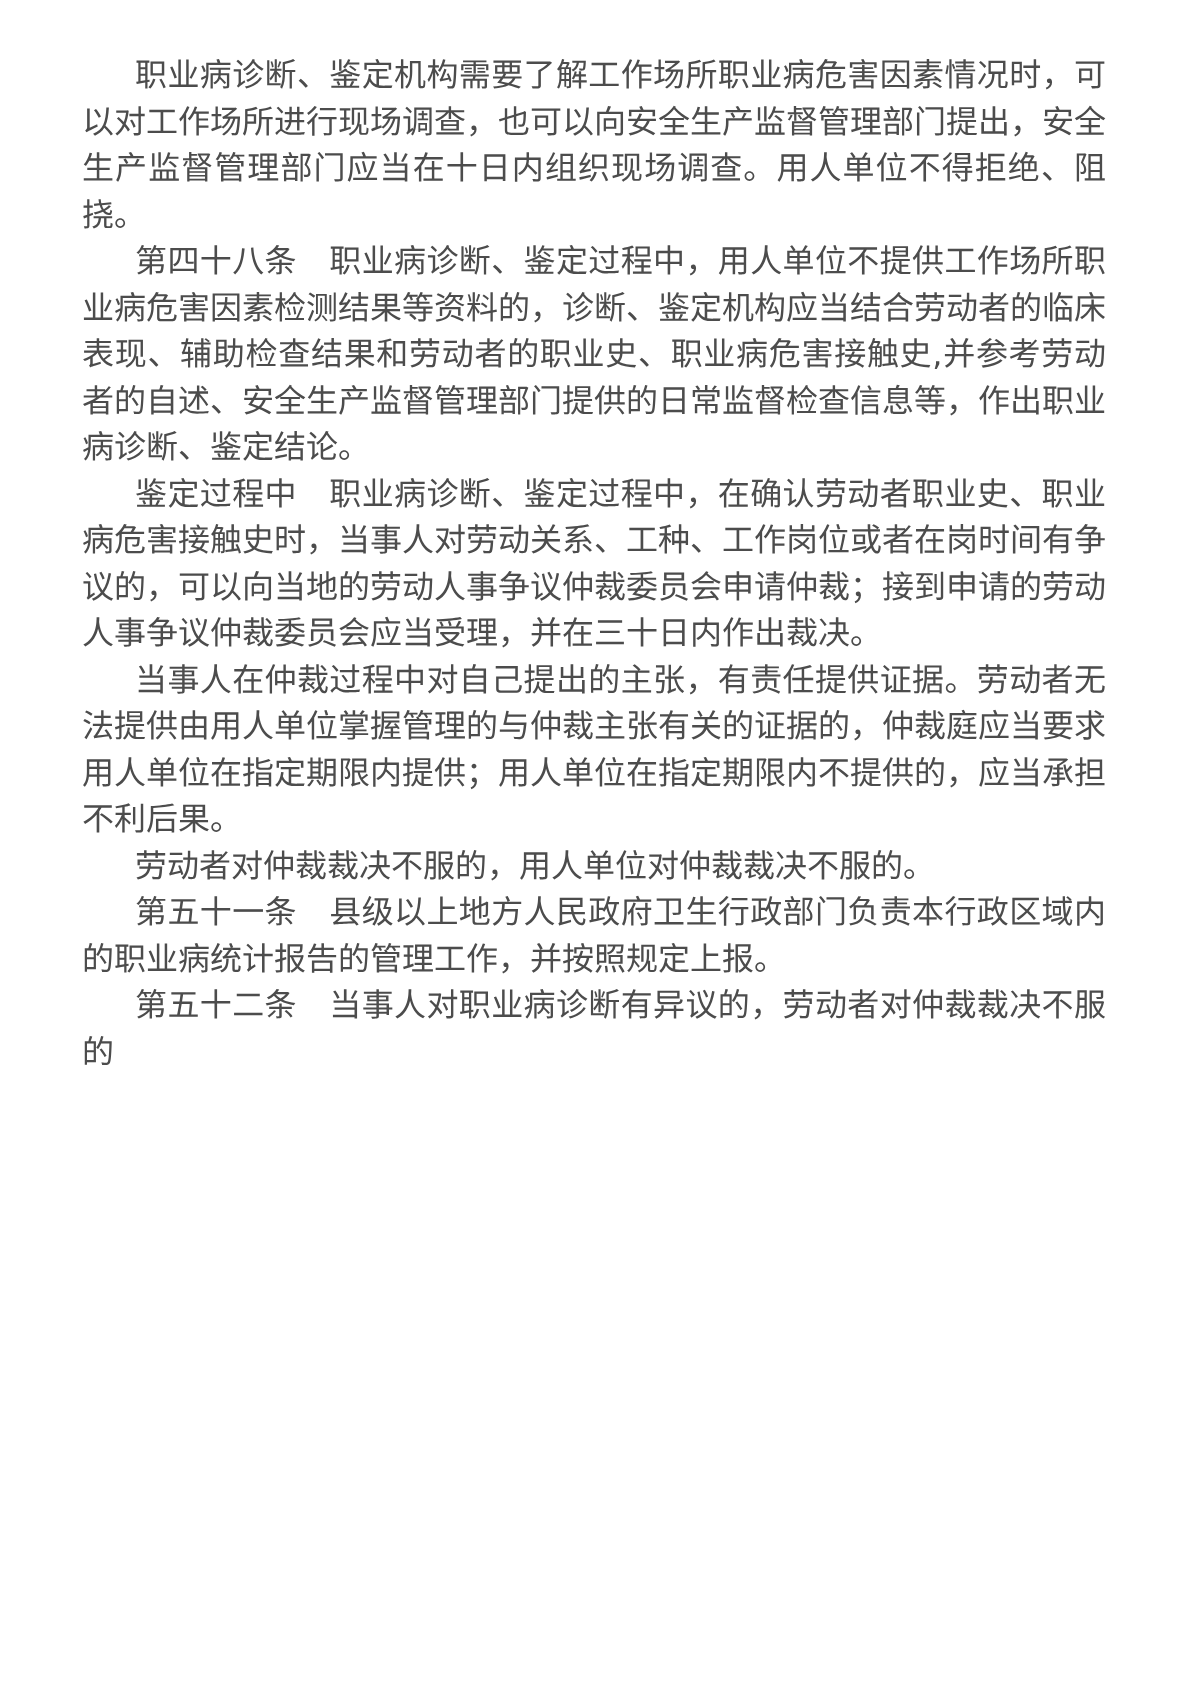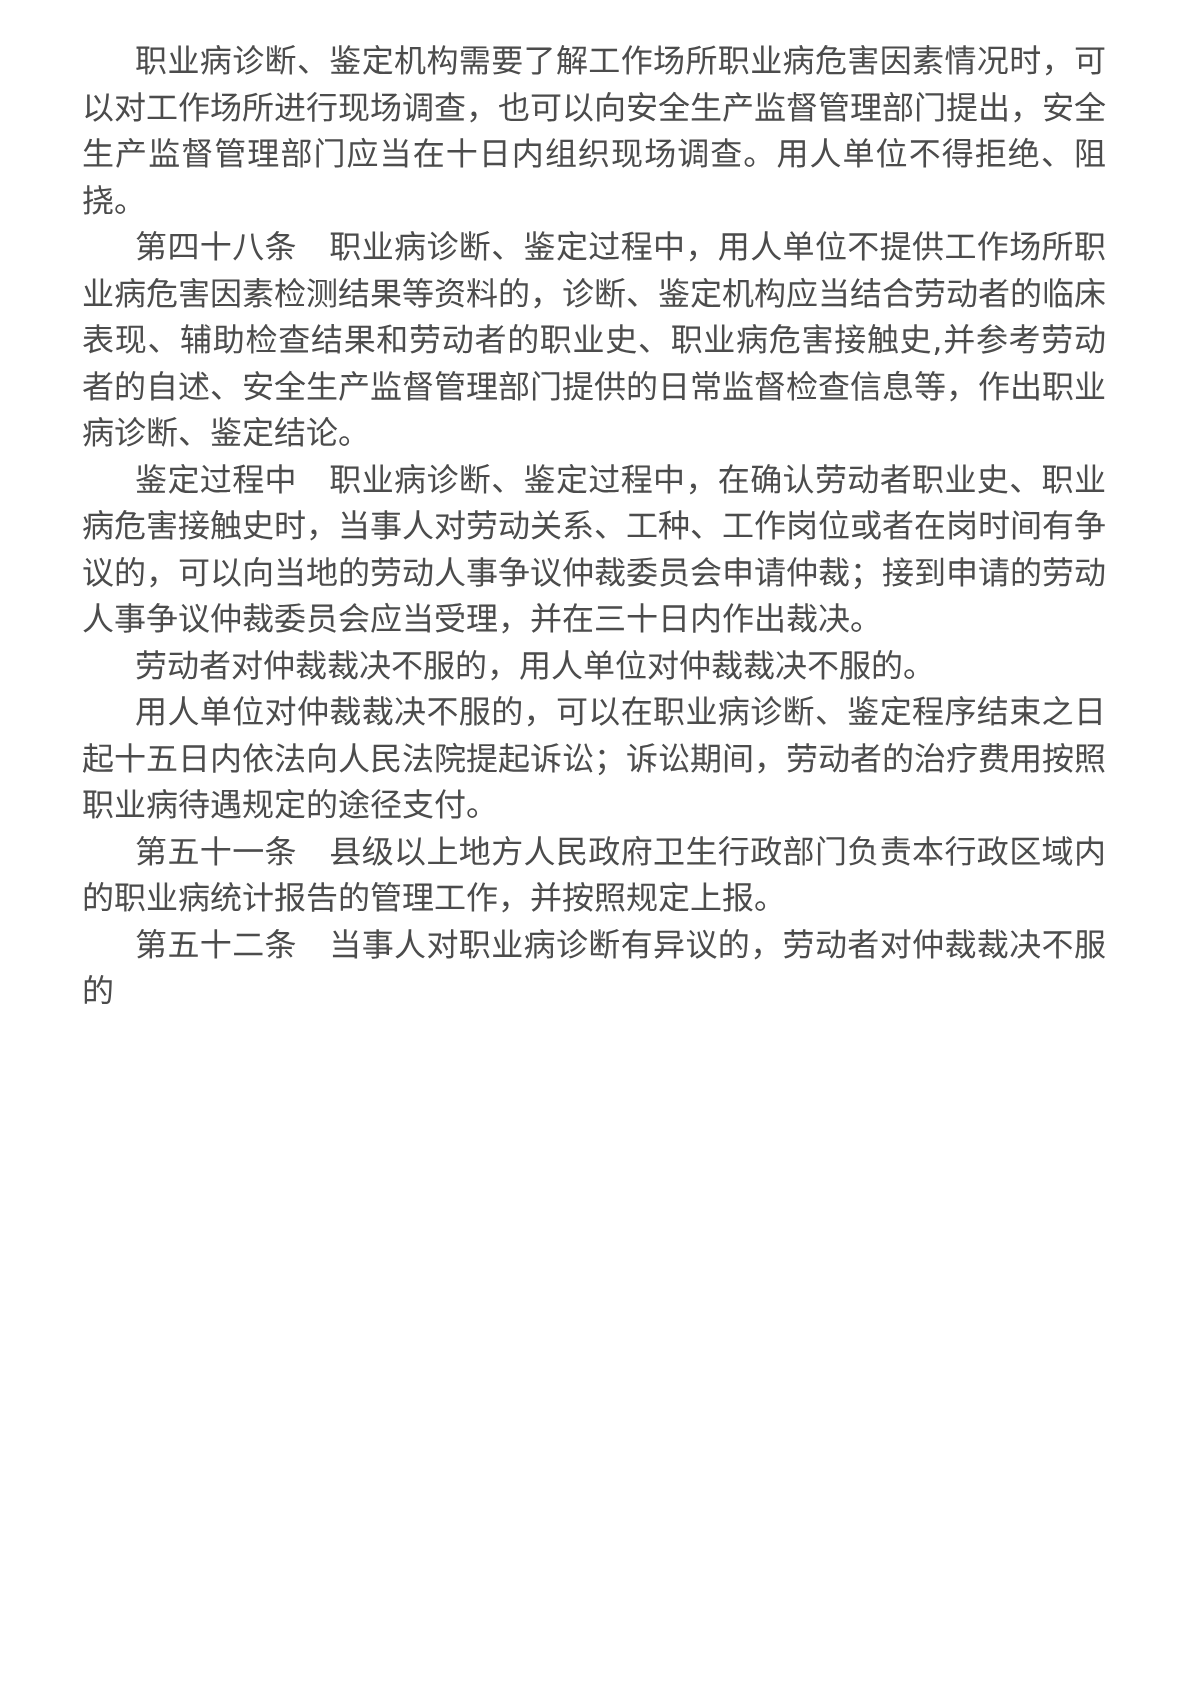--- a/index.html
+++ b/index.html
@@ -11,21 +11,21 @@
   body {
     width: 1189px;
     height: 1683px;
     overflow: hidden;
     font-family: "DejaVu Sans", "Liberation Sans", sans-serif;
   }
   .page {
     width: 1189px;
     height: 1683px;
     background: #ffffff;
-    padding: 38px 83px 0 82px;
+    padding: 52px 83px 0 82px;
   }
   .doc-body {
     width: 1024px;
   }
   p.para {
     margin: 0;
     padding: 0;
     font-size: 32px;
     line-height: 46.5px;
     color: #4c4c4c;
@@ -37,18 +37,18 @@
   }
 </style>
 </head>
 <body>
 
 <div class="page">
   <div class="doc-body">
     <p class="para">职业病诊断、鉴定机构需要了解工作场所职业病危害因素情况时，可以对工作场所进行现场调查，也可以向安全生产监督管理部门提出，安全生产监督管理部门应当在十日内组织现场调查。用人单位不得拒绝、阻挠。</p>
     <p class="para">第四十八条　职业病诊断、鉴定过程中，用人单位不提供工作场所职业病危害因素检测结果等资料的，诊断、鉴定机构应当结合劳动者的临床表现、辅助检查结果和劳动者的职业史、职业病危害接触史,并参考劳动者的自述、安全生产监督管理部门提供的日常监督检查信息等，作出职业病诊断、鉴定结论。</p>
     <p class="para">鉴定过程中　职业病诊断、鉴定过程中，在确认劳动者职业史、职业病危害接触史时，当事人对劳动关系、工种、工作岗位或者在岗时间有争议的，可以向当地的劳动人事争议仲裁委员会申请仲裁；接到申请的劳动人事争议仲裁委员会应当受理，并在三十日内作出裁决。</p>
+    <p class="para">当事人在仲裁过程中对自己提出的主张，有责任提供证据。劳动者无法提供由用人单位掌握管理的与仲裁主张有关的证据的，仲裁庭应当要求用人单位在指定期限内提供；用人单位在指定期限内不提供的，应当承担不利后果。</p>
     <p class="para">劳动者对仲裁裁决不服的，用人单位对仲裁裁决不服的。</p>
-    <p class="para">用人单位对仲裁裁决不服的，可以在职业病诊断、鉴定程序结束之日起十五日内依法向人民法院提起诉讼；诉讼期间，劳动者的治疗费用按照职业病待遇规定的途径支付。</p>
     <p class="para">第五十一条　县级以上地方人民政府卫生行政部门负责本行政区域内的职业病统计报告的管理工作，并按照规定上报。</p>
     <p class="para">第五十二条　当事人对职业病诊断有异议的，劳动者对仲裁裁决不服的</p>
   </div>
 </div>
 
 </body></html>

